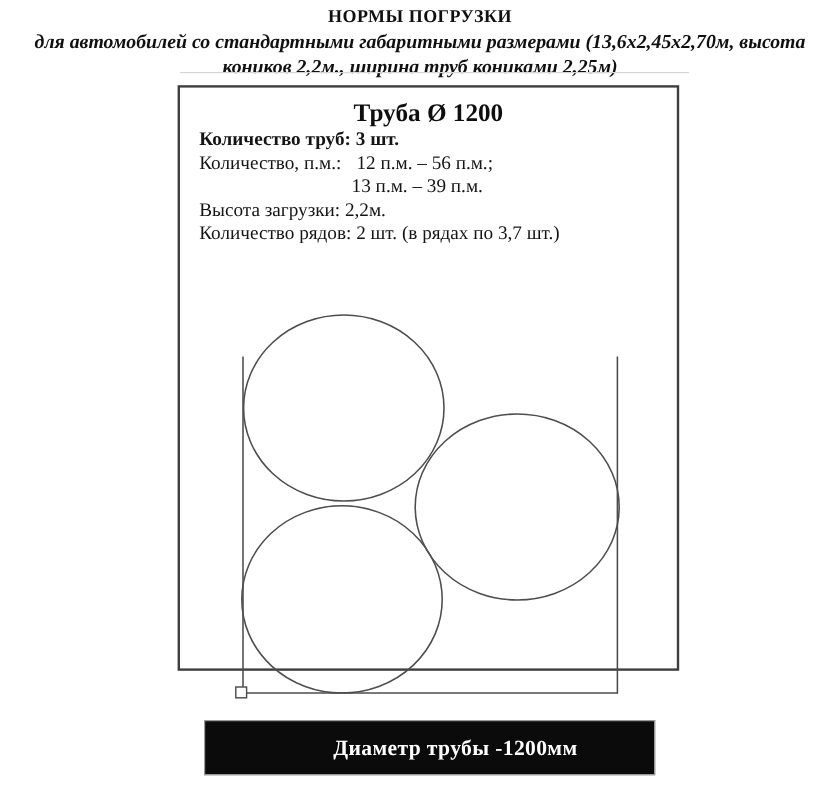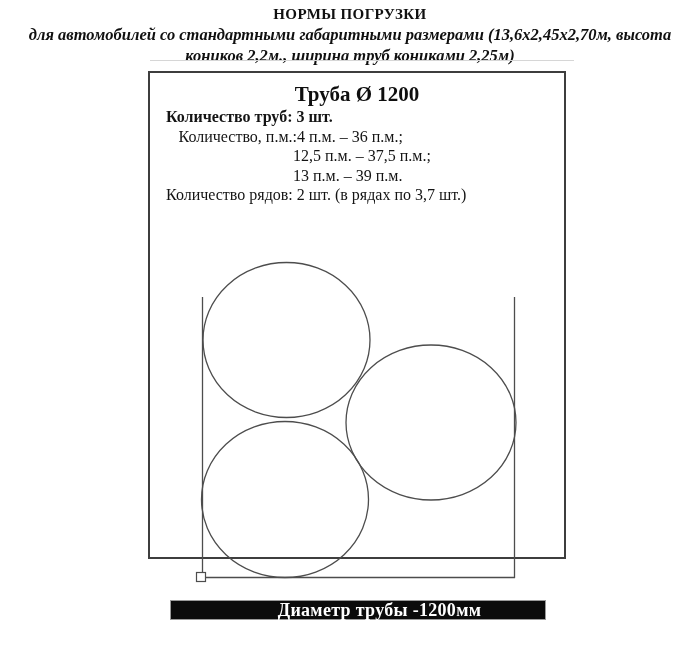--- a/index.html
+++ b/index.html
@@ -35,32 +35,32 @@
     border: 2px solid #3e3e3e; background: transparent;
   }
   .card-title {
     margin-top: 9px; text-align: center;
     font-size: 21px; font-weight: bold; color: #0e0e0e;
     line-height: 24px;
   }
   .spec-lines { margin-top: 1px; font-size: 16px; line-height: 19.5px; }
   .line { padding-left: 16px; white-space: nowrap; }
   .line.bold { font-weight: bold; }
-  .pm-label { display: inline-block; width: 131px; text-align: right; }
+  .pm-label { display: inline-block; width: 131px; }
   .line.indent { padding-left: 143px; }
 
   
   .diagram {
     position: absolute; left: 0; top: 0; width: 700px; height: 656px;
     pointer-events: none;
   }
 
   
   .bar {
-    position: absolute; left: 170px; top: 600px; width: 376px; height: 20px;
+    position: absolute; left: 170px; top: 600px; width: 376px; height: 46px;
     background: #0b0b0b; color: #ffffff;
     display: flex; align-items: center; justify-content: center;
     font-size: 18px; font-weight: bold; letter-spacing: 0.3px;
     box-shadow: 0 0 0 1px #9a9a9a inset;
     padding-left: 43px;
   }
 </style>
 </head>
 <body>
 
@@ -71,23 +71,23 @@
     <div class="h-sub">для автомобилей со стандартными габаритными размерами (13,6х2,45х2,70м, высота</div>
     <div class="h-sub">коников 2,2м., ширина труб кониками 2,25м)</div>
   </div>
 
   <div class="scan-artifact"></div>
 
   <div class="card">
     <div class="card-title">Труба Ø 1200</div>
     <div class="spec-lines">
       <div class="line bold">Количество труб: 3 шт.</div>
-      <div class="line"><span class="pm-label">Количество, п.м.:</span><span>4 п.м. – 36 п.м.;</span></div>
-      <div class="line indent">12,5 п.м. – 37,5 п.м.;</div>
+      <div class="line"><span class="pm-label">Количество, п.м.:</span><span>12 п.м. – 56 п.м.;</span></div>
       <div class="line indent">13 п.м. – 39 п.м.</div>
+      <div class="line">Высота загрузки: 2,2м.</div>
       <div class="line">Количество рядов: 2 шт. (в рядах по 3,7 шт.)</div>
     </div>
   </div>
 
   <svg class="diagram" viewBox="0 0 700 656" xmlns="http://www.w3.org/2000/svg">
       <line stroke="#4d4d4d" stroke-width="1.3" fill="none" x1="202.5" y1="297" x2="202.5" y2="578"></line>
       <line stroke="#4d4d4d" stroke-width="1.3" fill="none" x1="514.5" y1="297" x2="514.5" y2="578"></line>
       <line stroke="#4d4d4d" stroke-width="1.3" fill="none" x1="197" y1="577.5" x2="515" y2="577.5"></line>
       <ellipse stroke="#4d4d4d" stroke-width="1.3" fill="none" cx="286.5" cy="340" rx="83.5" ry="77.5"></ellipse>
       <ellipse stroke="#4d4d4d" stroke-width="1.3" fill="none" cx="431" cy="422.5" rx="85" ry="77.5"></ellipse>

